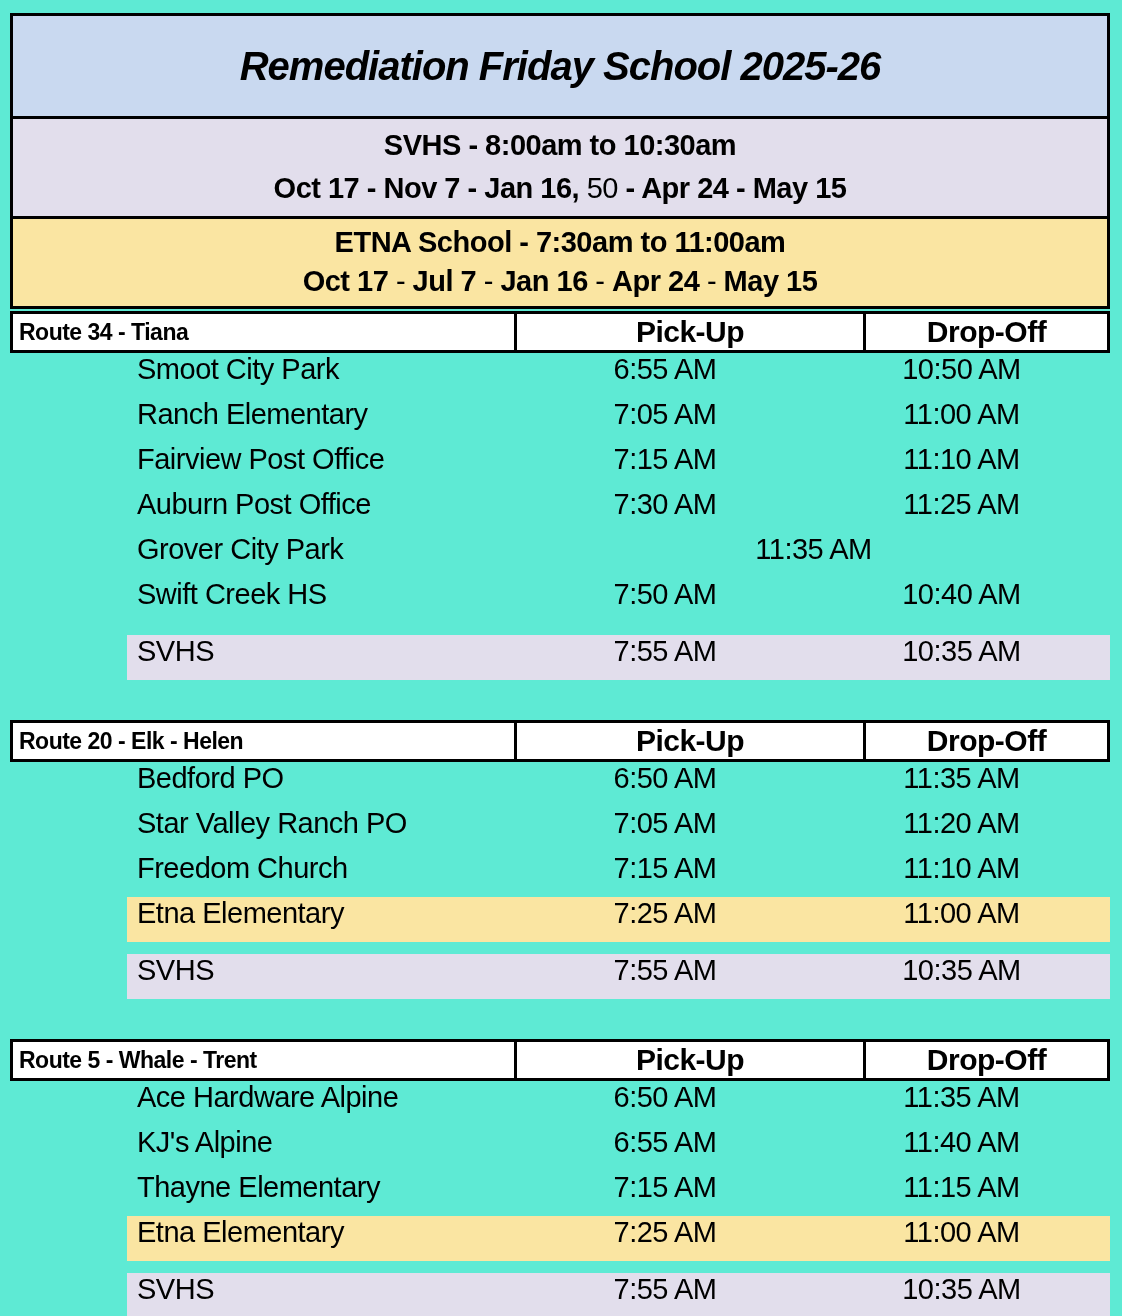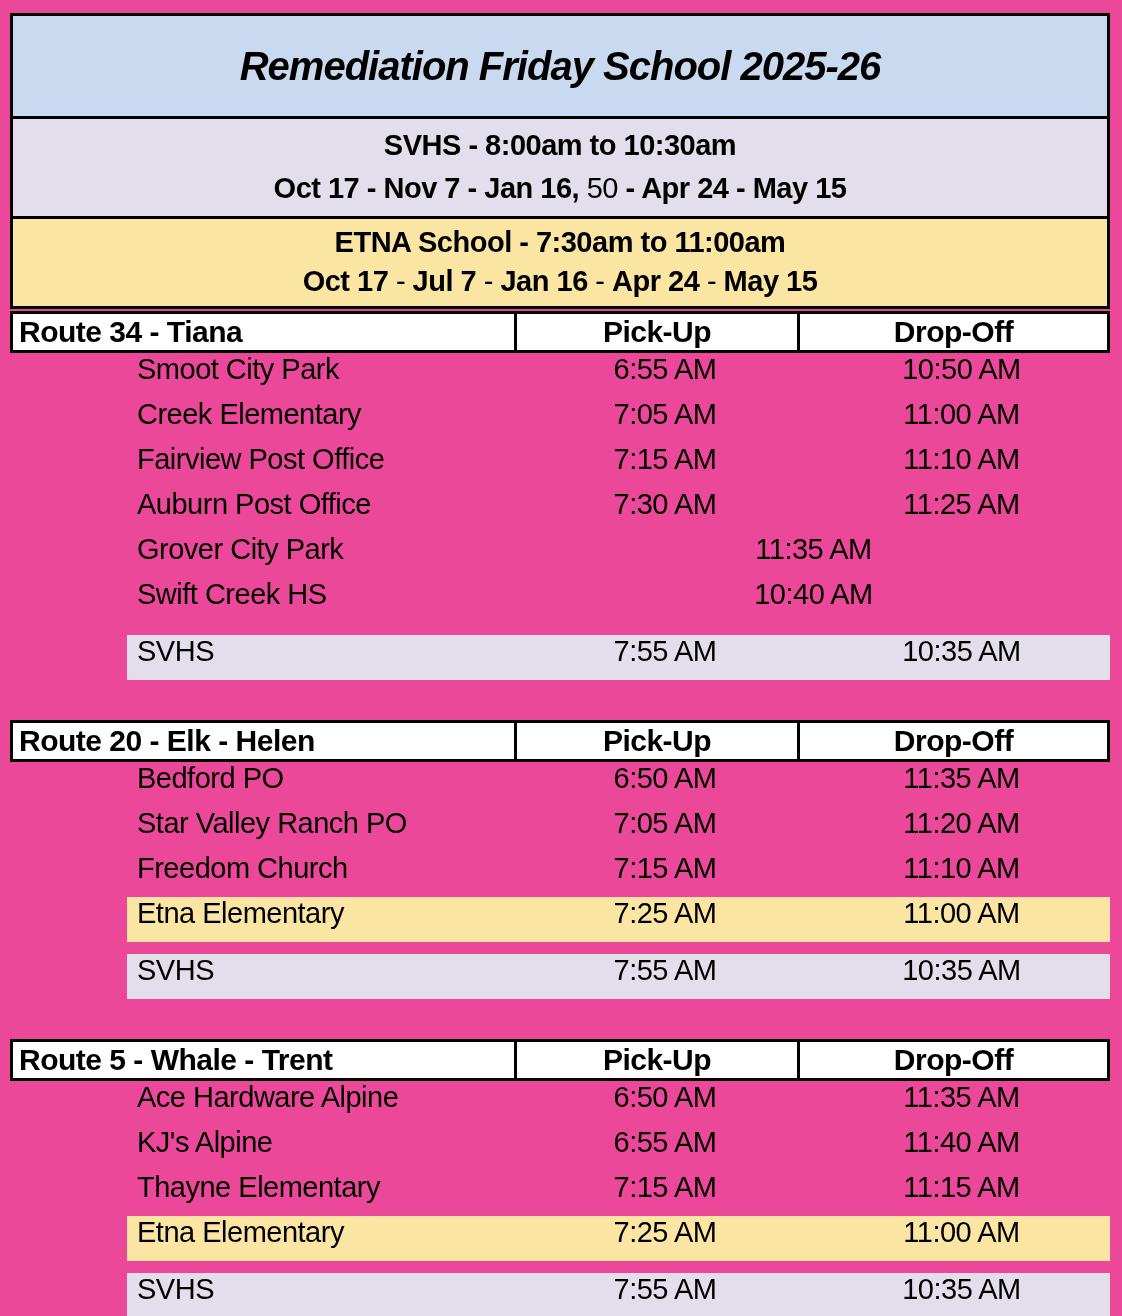--- a/index.html
+++ b/index.html
@@ -6,21 +6,21 @@
     margin: 0;
     padding: 0;
     background: #ffffff;
     font-family: "Liberation Sans", sans-serif;
     color: #000;
   }
   .page {
     position: relative;
     width: 1122px;
     height: 1316px;
-    background: #ec4899;
+    background: #5eead4;
     overflow: hidden;
   }
   .sheet {
     position: absolute;
     left: 10px;
     top: 13px;
     width: 1100px;
   }
   
   .top-box {
@@ -77,33 +77,33 @@
   .route .route-header { margin-top: 2px; }
   .route + .route { margin-top: 40px; }
   .rh-name {
     width: 504px;
     border-right: 3px solid var(--border, #000);
     display: flex;
     align-items: center;
     padding-left: 6px;
     box-sizing: border-box;
     font-weight: bold;
-    font-size: 30px;
+    font-size: 23px;
     letter-spacing: -0.5px;
   }
   .rh-col {
     display: flex;
     align-items: center;
     justify-content: center;
     font-weight: bold;
     font-size: 30px;
     letter-spacing: -0.5px;
   }
   .rh-pickup {
-    width: 283px;
+    width: 349px;
     border-right: 3px solid var(--border, #000);
     box-sizing: border-box;
   }
   .rh-dropoff { flex: 1; }
   .stop-row {
     margin-left: 117px;
     width: 983px;
     height: 45px;
     display: flex;
     align-items: flex-start;
@@ -156,21 +156,21 @@
       <div class="rh-col rh-dropoff">Drop-Off</div>
     </div>
     <div class="stops">
   <div class="stop-row">
     <div class="cell-loc">Smoot City Park</div>
     <div class="cell-pick">6:55 AM</div>
     <div class="cell-drop">10:50 AM</div>
   </div>
 
   <div class="stop-row">
-    <div class="cell-loc">Creek Elementary</div>
+    <div class="cell-loc">Ranch Elementary</div>
     <div class="cell-pick">7:05 AM</div>
     <div class="cell-drop">11:00 AM</div>
   </div>
 
   <div class="stop-row">
     <div class="cell-loc">Fairview Post Office</div>
     <div class="cell-pick">7:15 AM</div>
     <div class="cell-drop">11:10 AM</div>
   </div>
 
@@ -180,20 +180,21 @@
     <div class="cell-drop">11:25 AM</div>
   </div>
 
   <div class="stop-row">
     <div class="cell-loc">Grover City Park</div>
     <div class="cell-drop">11:35 AM</div>
   </div>
 
   <div class="stop-row">
     <div class="cell-loc">Swift Creek HS</div>
+    <div class="cell-pick">7:50 AM</div>
     <div class="cell-drop">10:40 AM</div>
   </div>
 
   <div class="stop-row hl-lavender">
     <div class="cell-loc">SVHS</div>
     <div class="cell-pick">7:55 AM</div>
     <div class="cell-drop">10:35 AM</div>
   </div>
 </div>
   </section>

